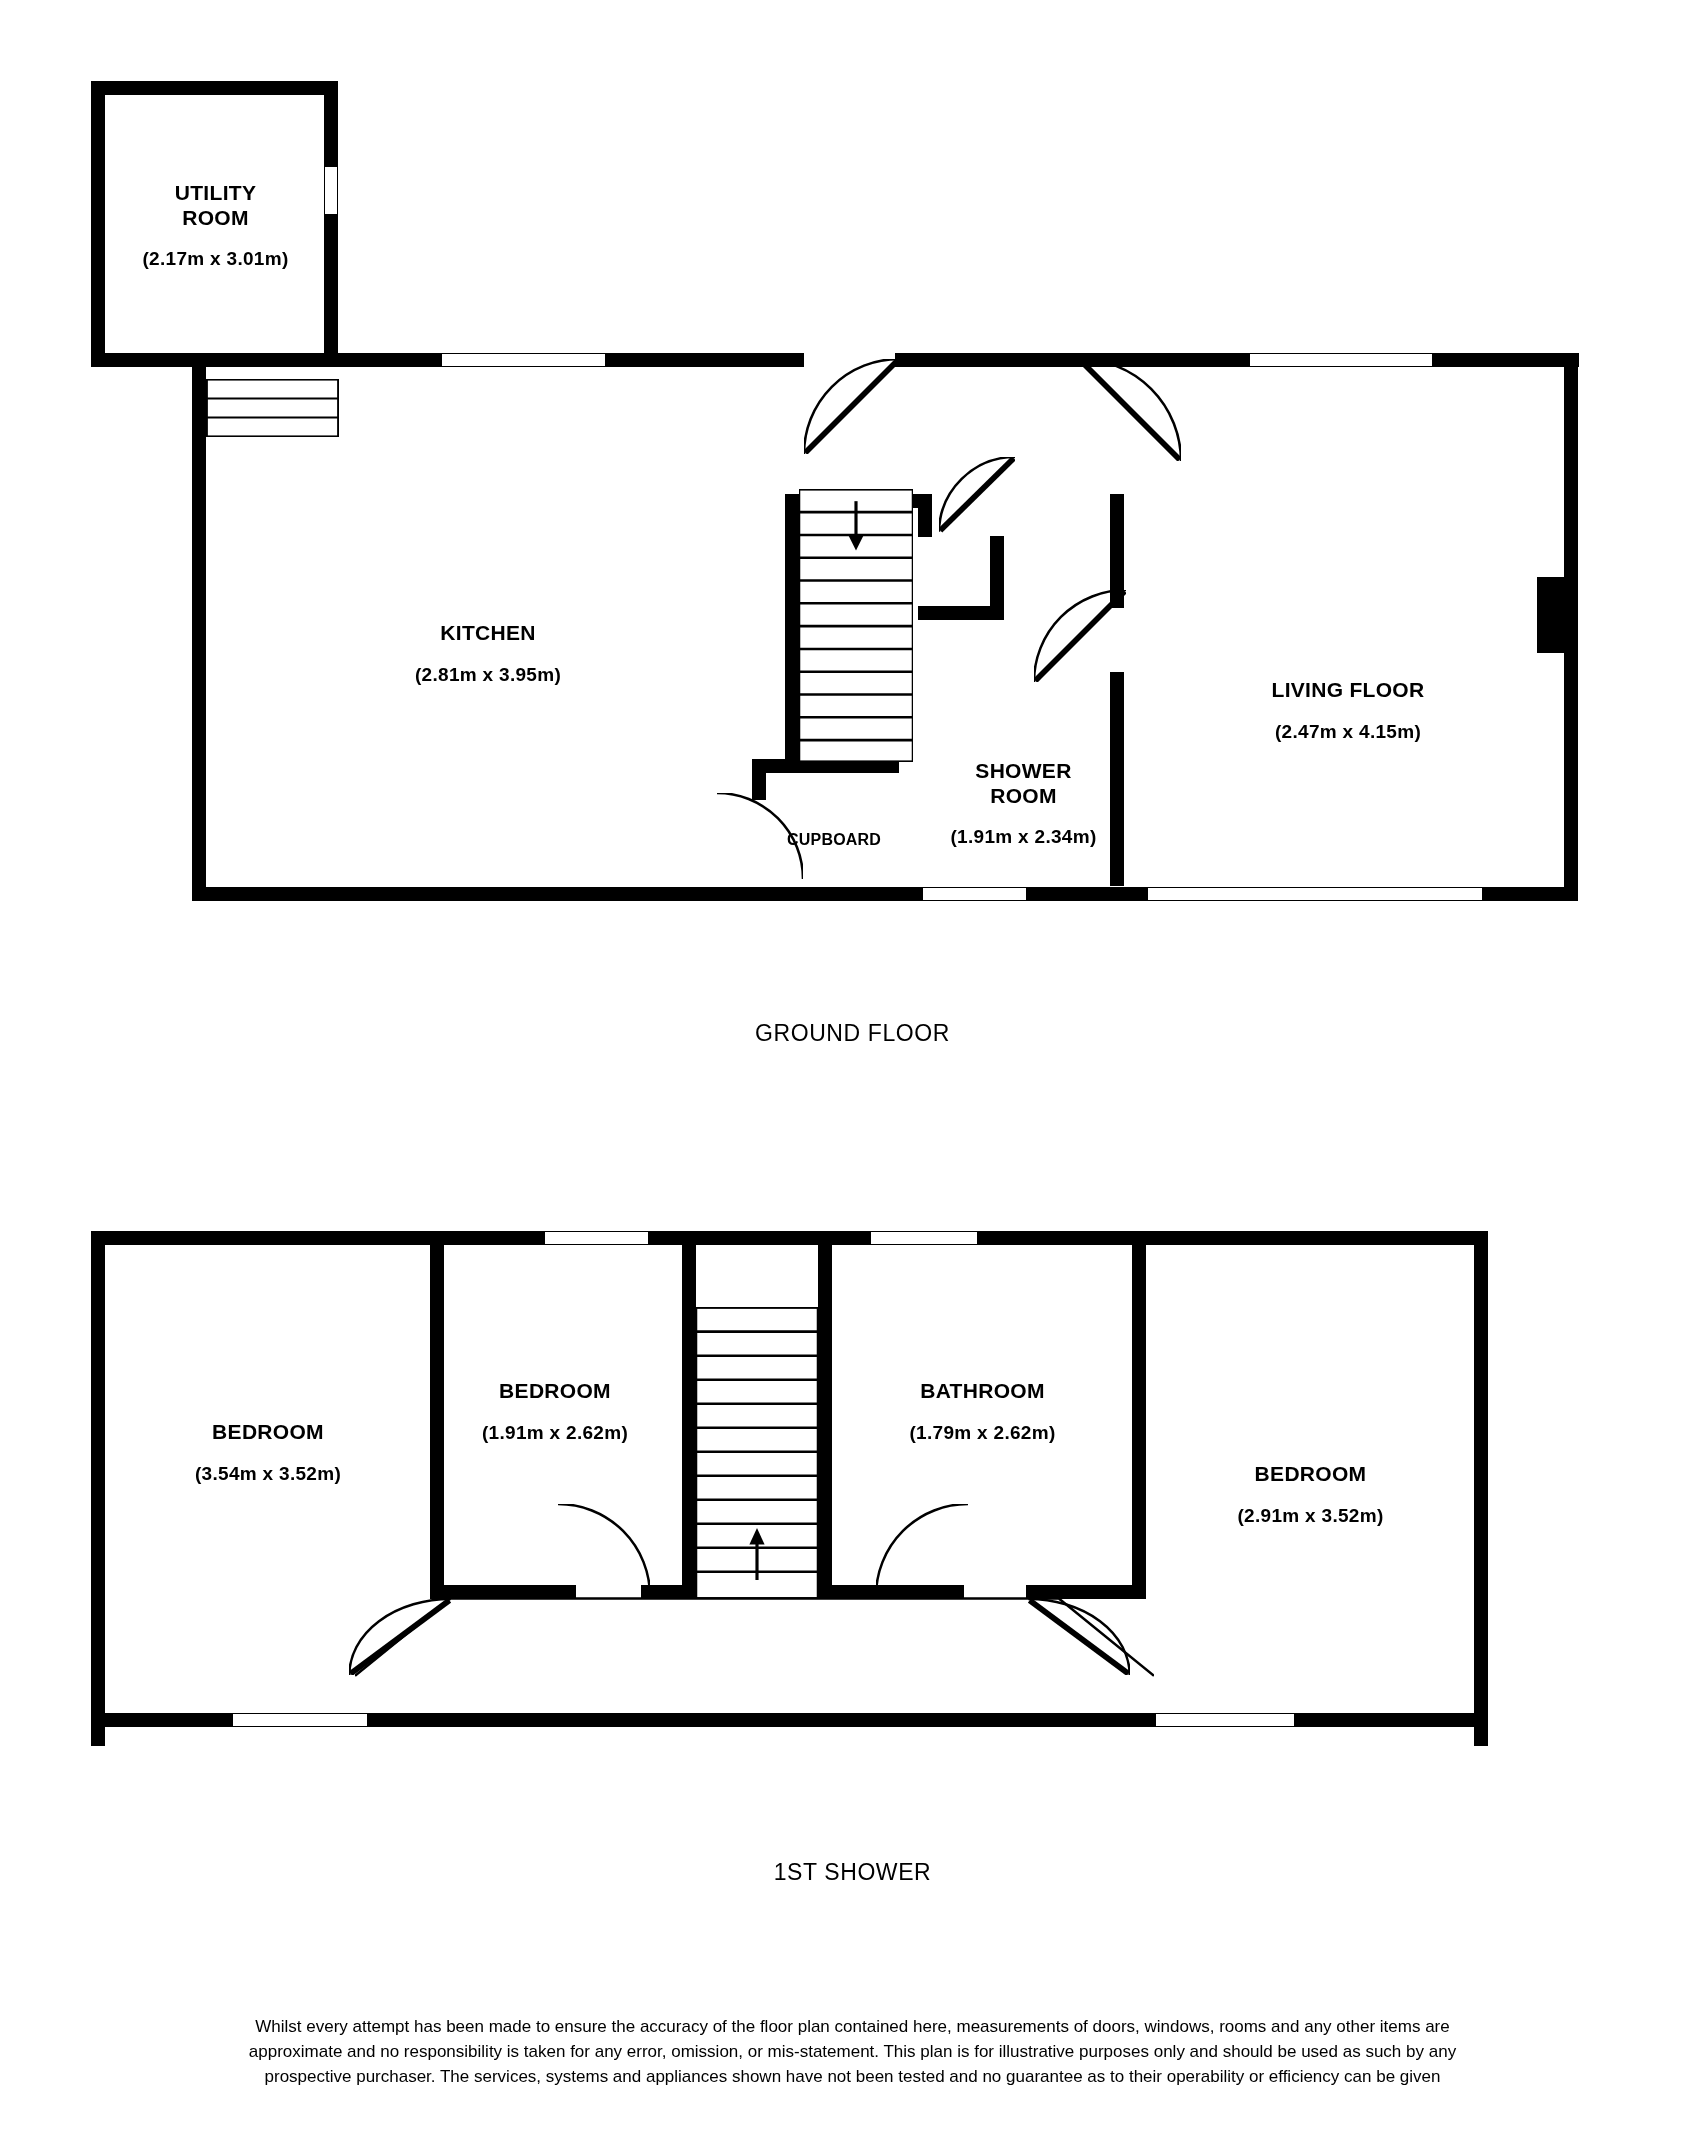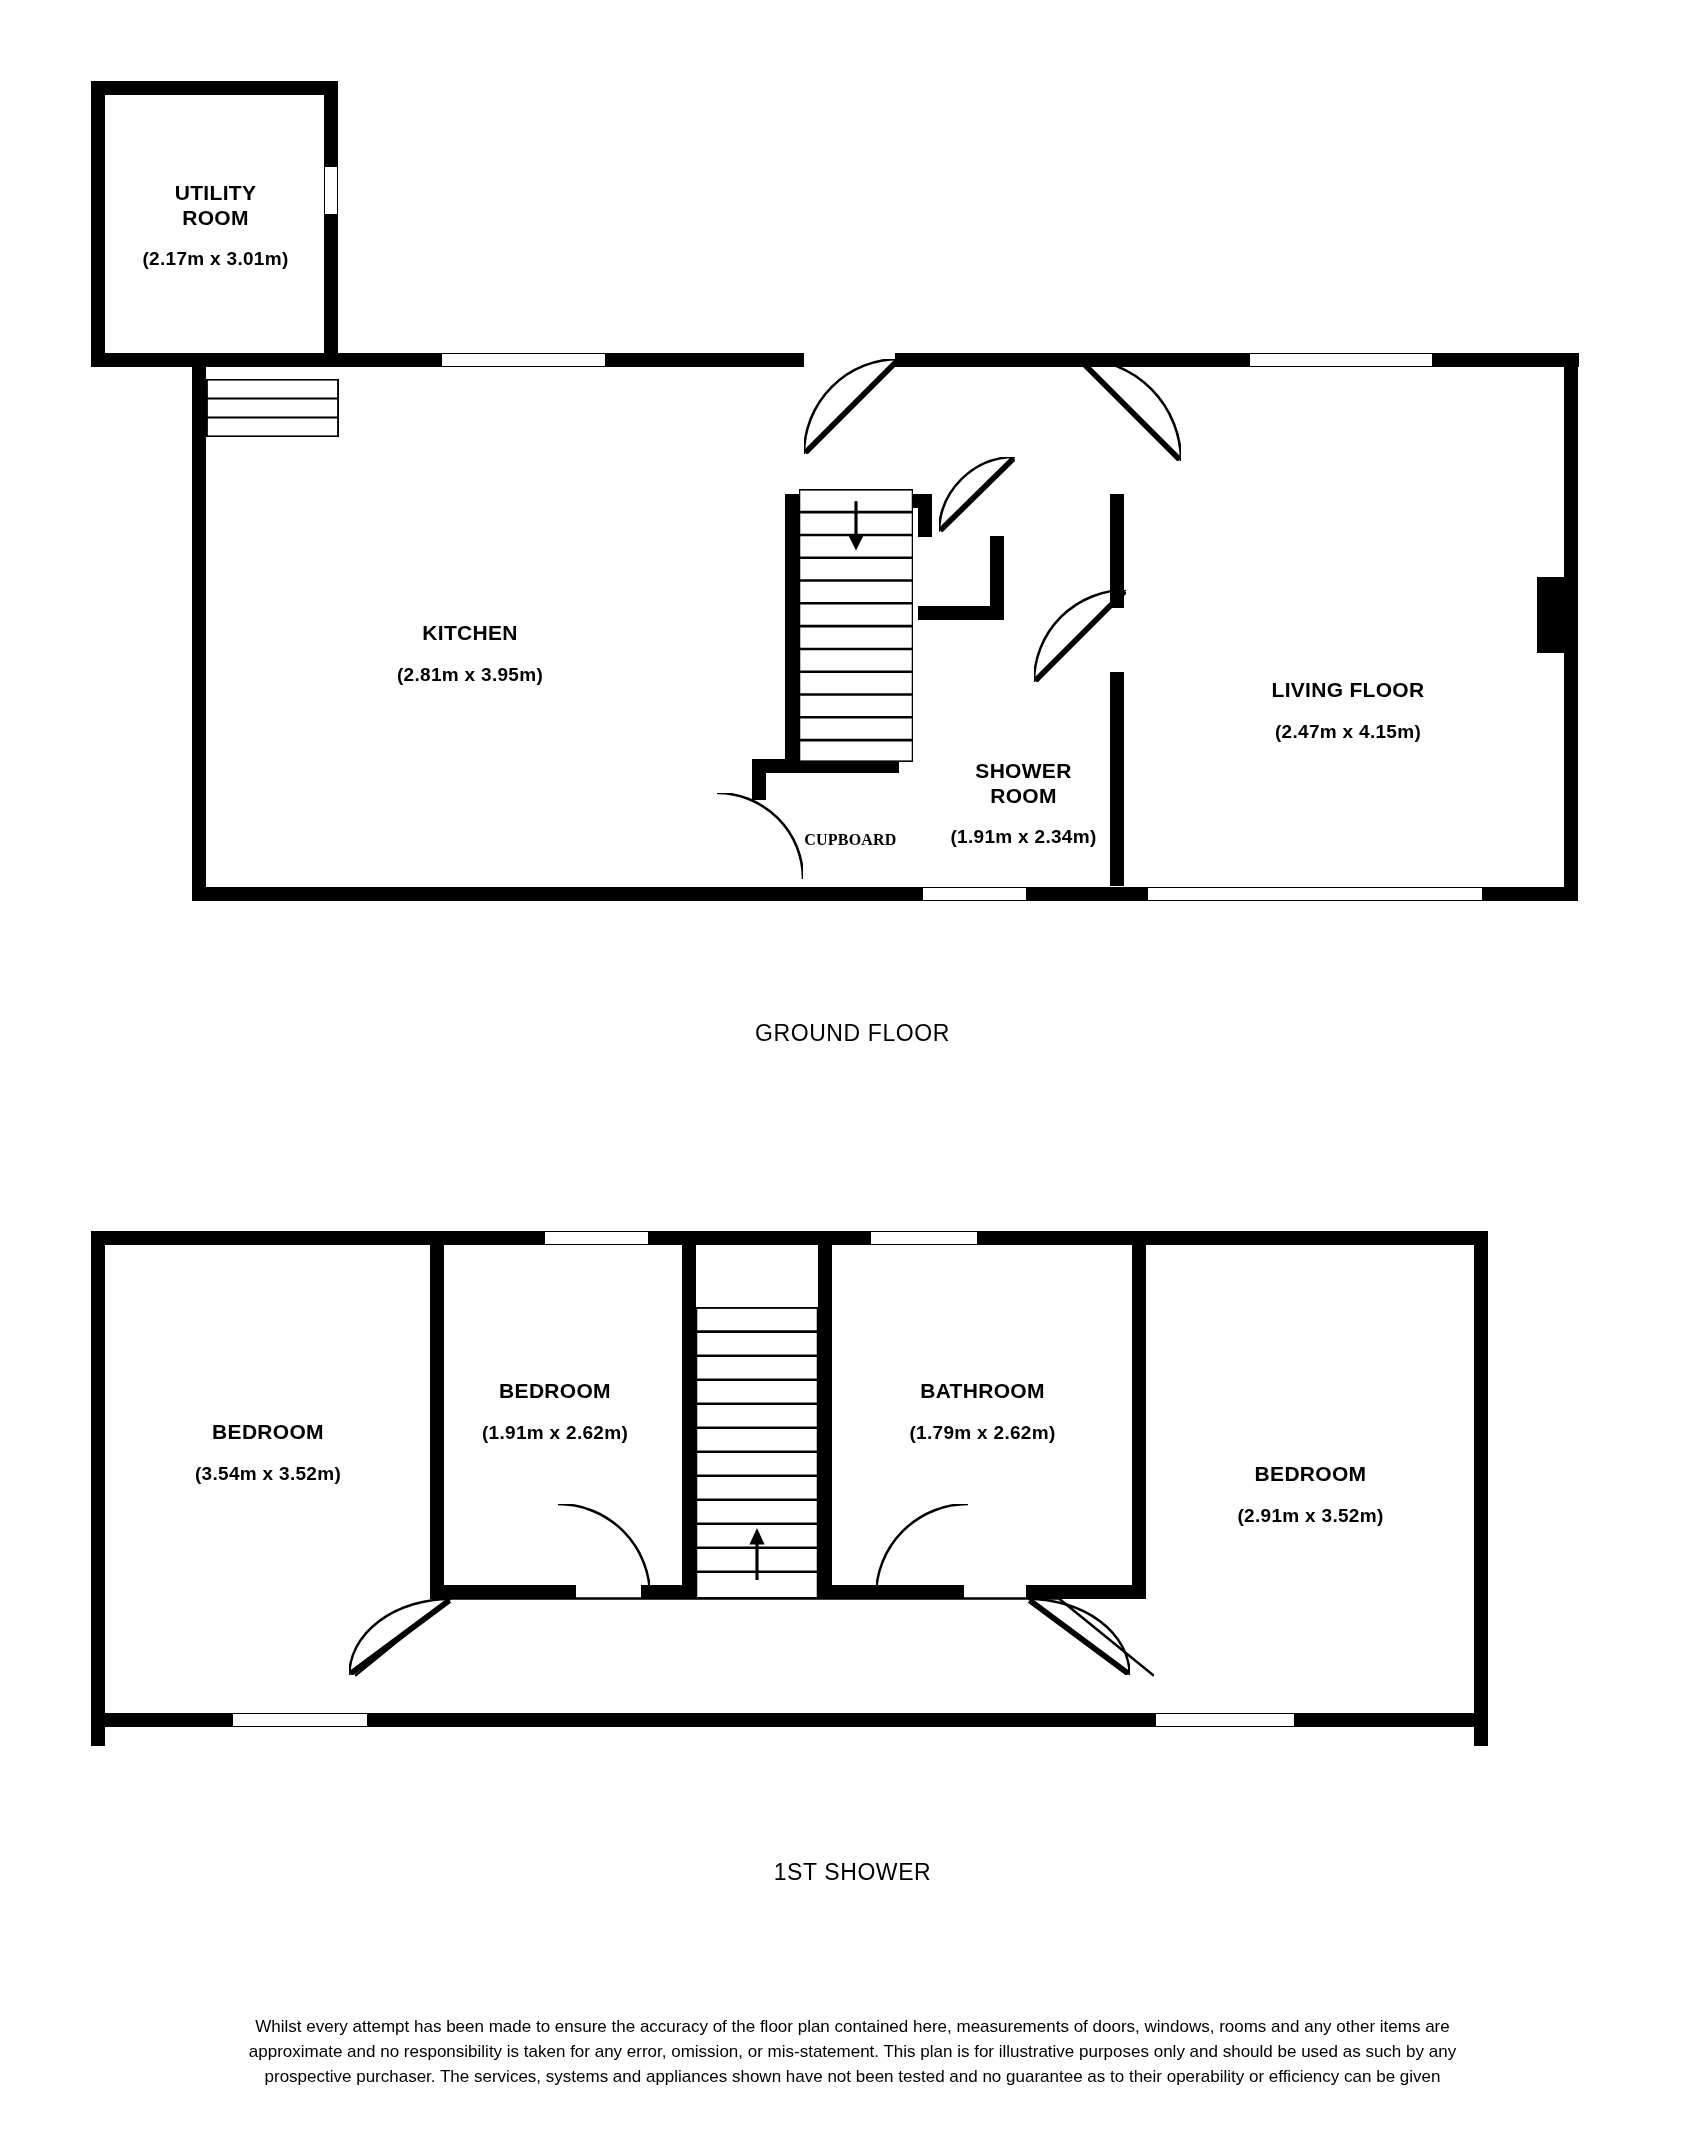--- a/index.html
+++ b/index.html
@@ -201,37 +201,37 @@
         <line x1="133" y1="133" x2="4" y2="4" stroke="#000" stroke-width="0"></line>
       </svg>
     </div>
 
     <div class="label" style="left:91px; top:169px; width:249px;">
       <div class="room-name">UTILITY
 ROOM</div>
       <div class="room-dims">(2.17m x 3.01m)</div>
     </div>
 
-    <div class="label" style="left:267px; top:609px; width:406px;">
+    <div class="label" style="left:285px; top:609px; width:406px;">
       <div class="room-name">KITCHEN</div>
       <div class="room-dims">(2.81m x 3.95m)</div>
     </div>
 
     <div class="label" style="left:914px; top:747px; width:219px;">
       <div class="room-name">SHOWER
 ROOM</div>
       <div class="room-dims">(1.91m x 2.34m)</div>
     </div>
 
     <div class="label" style="left:1142px; top:666px; width:412px;">
       <div class="room-name">LIVING FLOOR</div>
       <div class="room-dims">(2.47m x 4.15m)</div>
     </div>
 
-    <div class="small-cap" style="left:787px; top:831px; width:127px; text-align:center;font-family:Liberation Serif, serif;">CUPBOARD</div>
+    <div class="small-cap" style="left:787px; top:831px; width:127px; text-align:left;">CUPBOARD</div>
 
     <div class="floor-title" style="left:0; top:1020px;">GROUND FLOOR</div>
   </div>
 
   <div>
 
     <div class="wall" style="left:91px; top:1231px; width:453px; height:14px;"></div>
     <div class="win" style="left:544px; top:1231px; width:105px; height:14px;"></div>
     <div class="wall" style="left:648px; top:1231px; width:222px; height:14px;"></div>
     <div class="win" style="left:870px; top:1231px; width:108px; height:14px;"></div>

